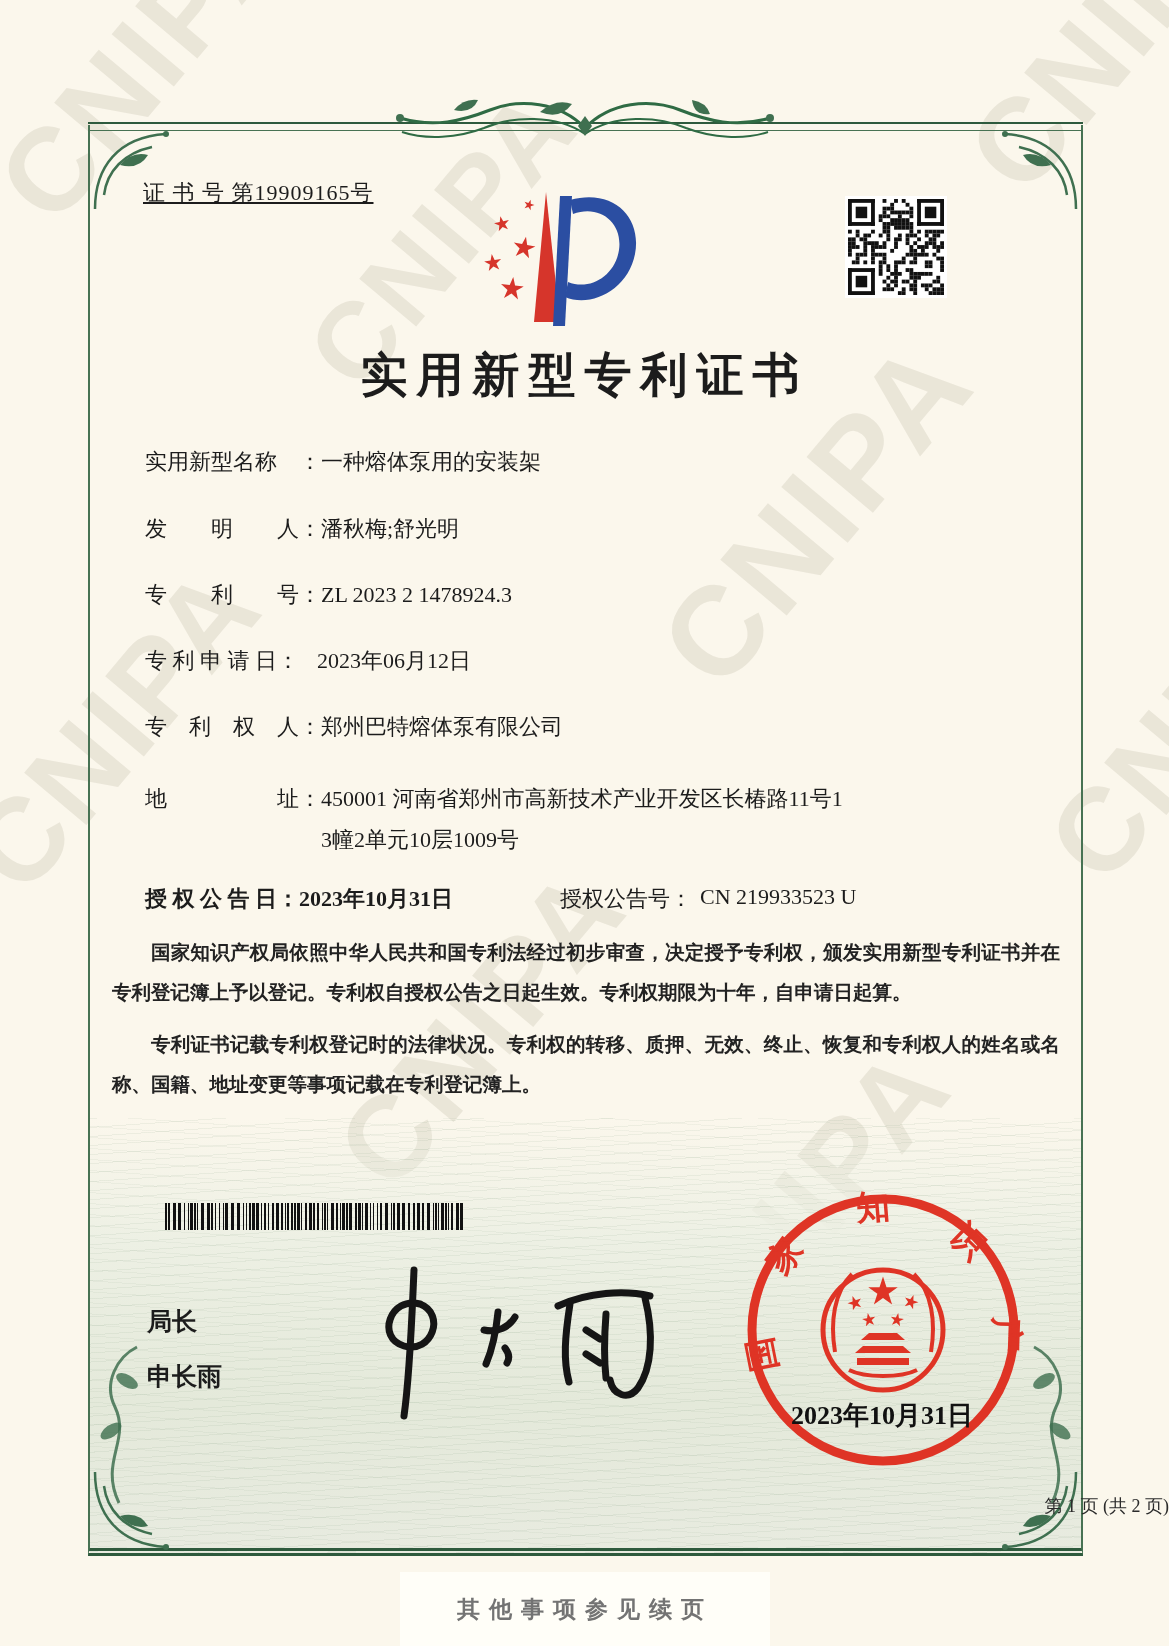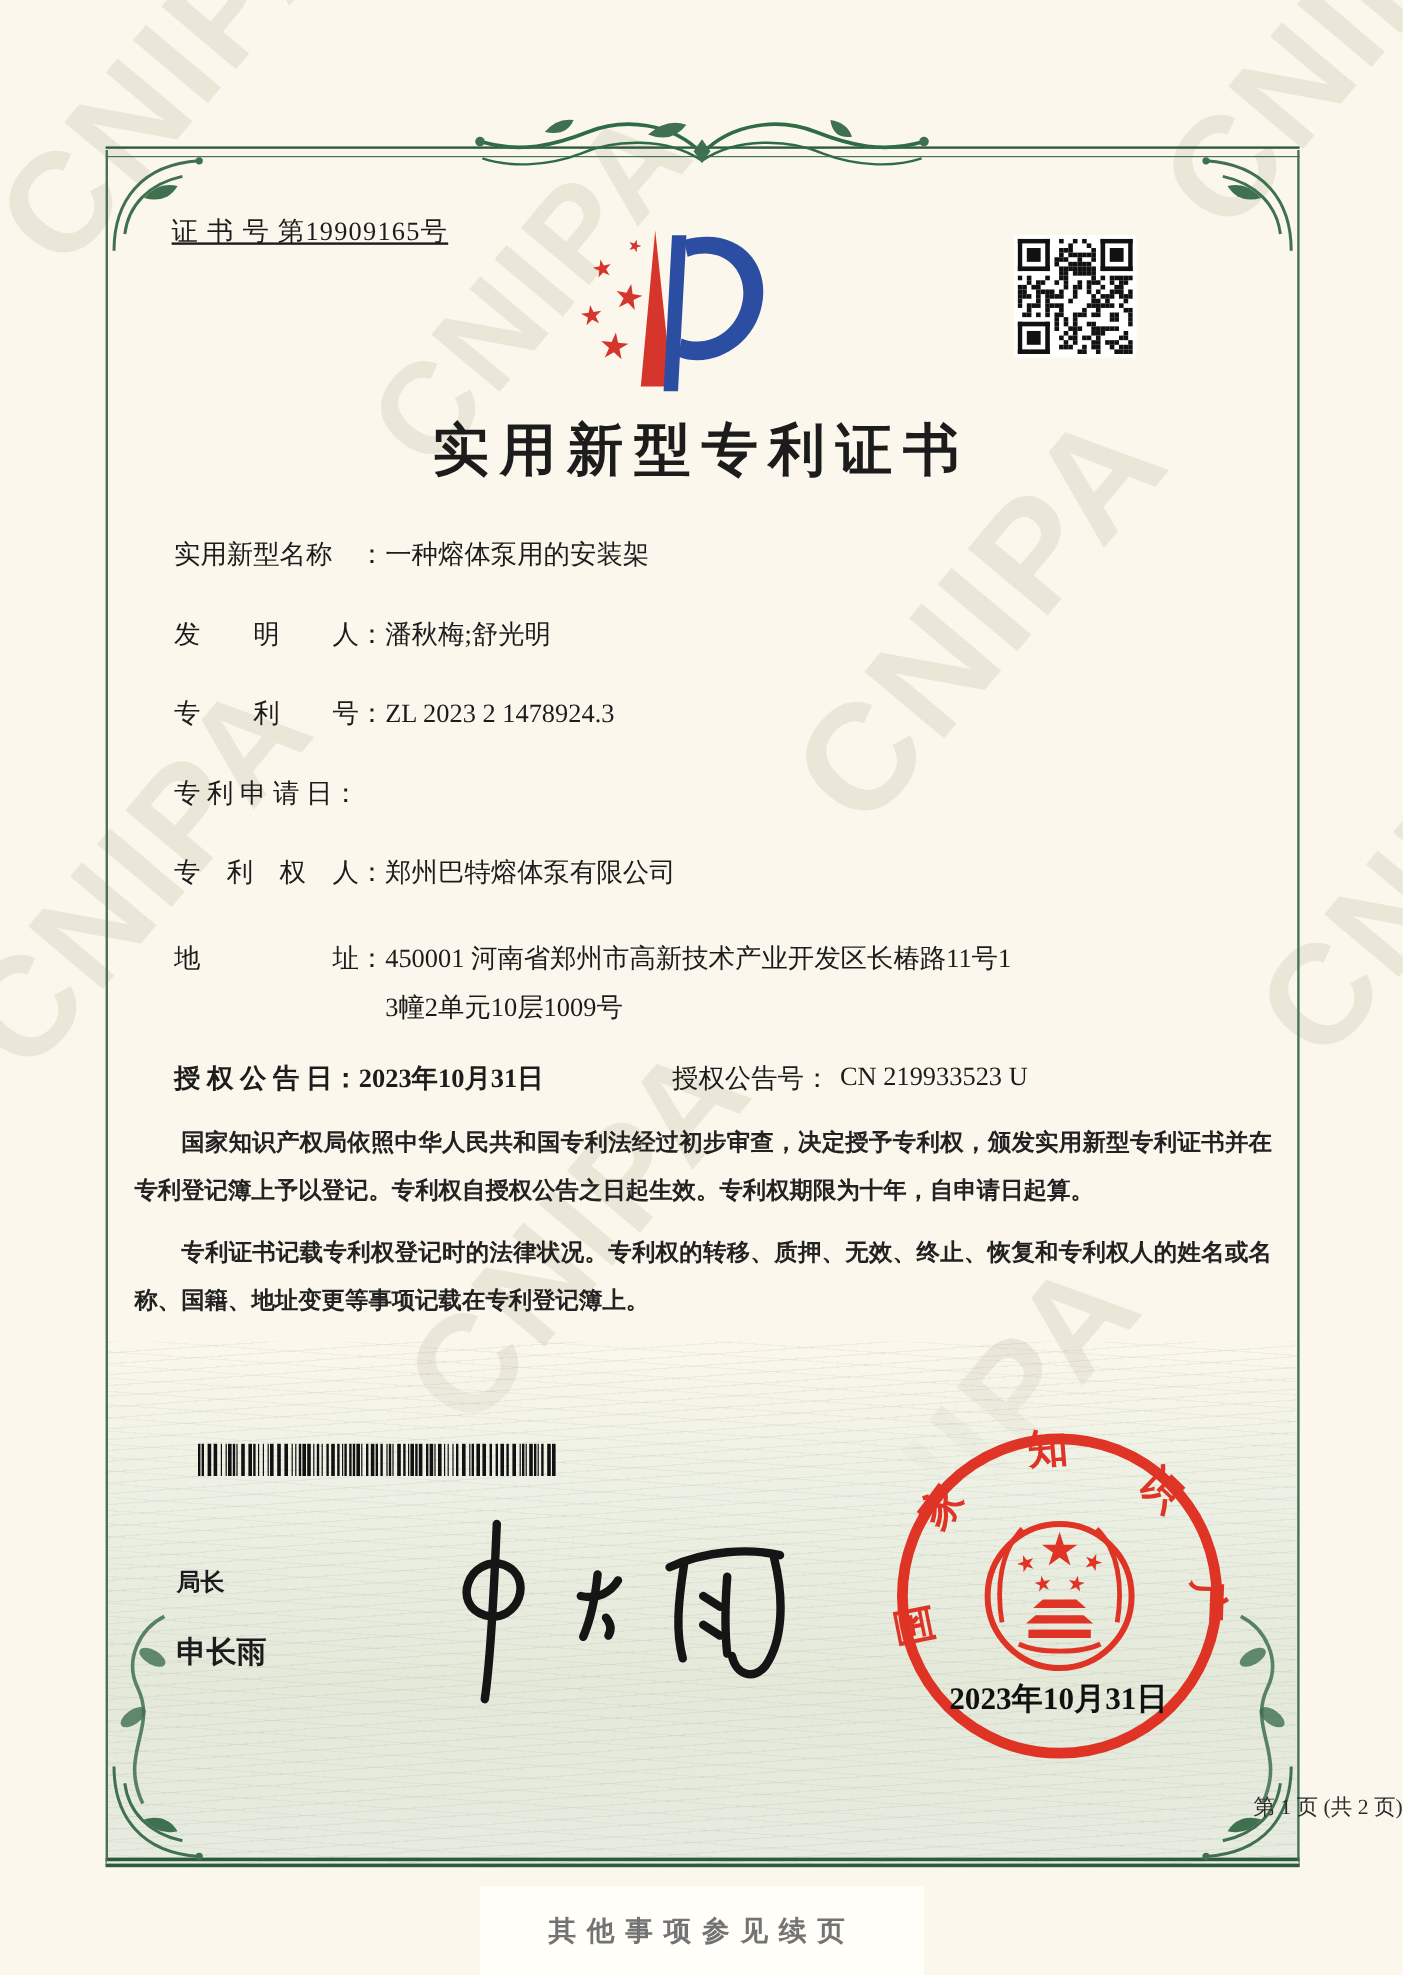--- a/index.html
+++ b/index.html
@@ -40,21 +40,21 @@
   .grant-group{position:absolute;font-size:22px;display:flex;}
   .grant-group .f-label{flex:0 0 auto;}
 
   
   .body-text{position:absolute;left:112px;top:933px;width:948px;font-size:19.5px;
              line-height:2.05;text-align:justify;font-weight:600;color:#222;}
   .body-text p{margin:0 0 12px 0;text-indent:2em;}
 
   
   .barcode{position:absolute;left:165px;top:1203px;}
-  .director-label{position:absolute;left:147px;top:1305px;font-size:20px;font-weight:700;
+  .director-label{position:absolute;left:147px;top:1305px;font-size:25px;font-weight:700;
                   font-family:"Liberation Sans","DejaVu Sans",sans-serif;}
   .director-name{position:absolute;left:147px;top:1360px;font-size:25px;font-weight:700;
                  font-family:"Liberation Sans","DejaVu Sans",sans-serif;}
   .signature{position:absolute;left:348px;top:1256px;}
   .seal{position:absolute;left:733px;top:1180px;opacity:.95;}
   .seal-date{position:absolute;left:762px;top:1398px;width:240px;text-align:center;
              font-size:26px;font-weight:600;color:#111;}
 
   
   .page-info{position:absolute;left:0;top:1494px;width:100%;text-align:right;font-size:18px;color:#2b2b2b;}
@@ -413,20 +413,21 @@
   <div class="field" style="top:448px;">
     <span class="f-label">实用新型名称　：</span>
     <span class="f-value">一种熔体泵用的安装架</span>
   </div>
   <div class="field" style="top:581px;">
     <span class="f-label">专　　利　　号：</span>
     <span class="f-value">ZL 2023 2 1478924.3</span>
   </div>
   <div class="field" style="top:647px;">
     <span class="f-label">专 利 申 请 日：</span>
+    <span class="f-value">2023年06月12日</span>
   </div>
   <div class="field" style="top:713px;">
     <span class="f-label">专　利　权　人：</span>
     <span class="f-value">郑州巴特熔体泵有限公司</span>
   </div>
   <div class="field" style="top:779px;line-height:1.85;">
     <span class="f-label">地　　　　　址：</span>
     <span class="f-value pre">450001 河南省郑州市高新技术产业开发区长椿路11号1
 3幢2单元10层1009号</span>
   </div>

